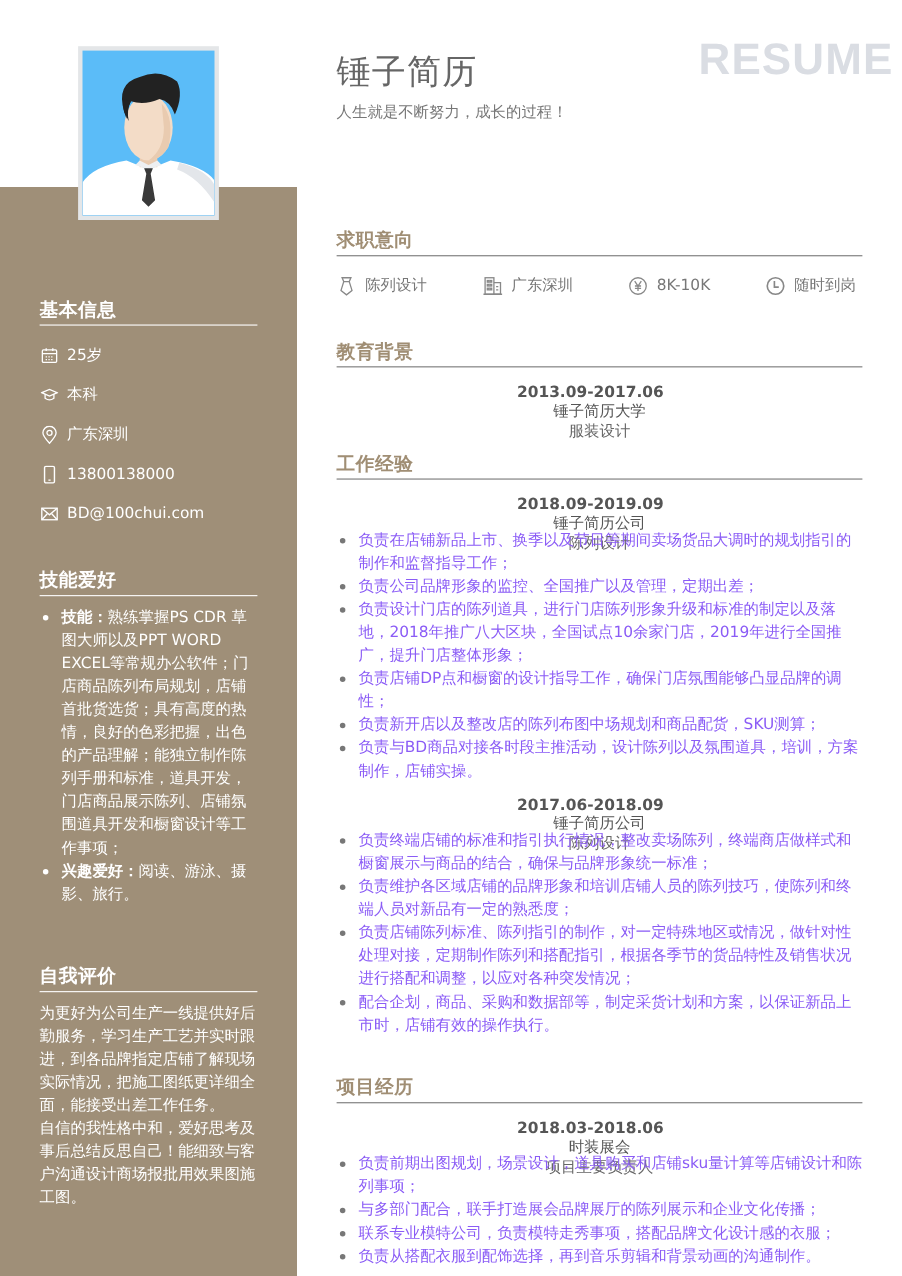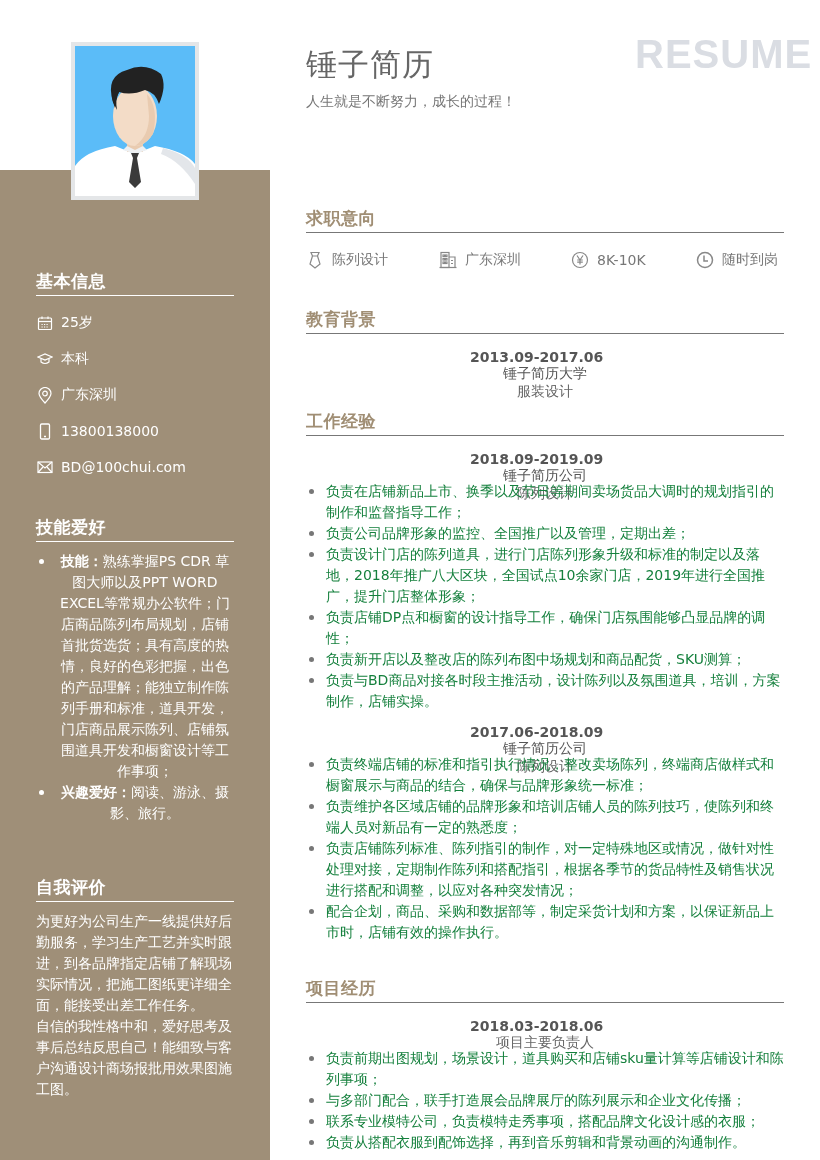--- a/index.html
+++ b/index.html
@@ -10,42 +10,42 @@
 
   .photo-frame { position: absolute; left: 71px; top: 42px; width: 128px; height: 158px; background: #e4e6e8; padding: 4px; }
   .photo { width: 120px; height: 150px; background: #5bbcf8; position: relative; overflow: hidden; }
 
   .left { position: absolute; left: 36px; width: 198px; color: #fff; }
   .left-title { font-size: 17px; font-weight: bold; color: #fff; padding-bottom: 2px; border-bottom: 1.5px solid #fff; letter-spacing: 0.5px; }
   .info-list { margin-top: 9px; }
   .info-item { display: flex; align-items: center; height: 36px; font-size: 14px; }
   .info-item .ic { width: 18px; height: 18px; margin-right: 7px; display: flex; align-items: center; justify-content: center; }
   .skills { margin-top: 9px; font-size: 14px; line-height: 21px; list-style: none; }
-  .skills li { position: relative; padding-left: 20px; text-align: center; }
+  .skills li { position: relative; padding-left: 20px; }
   .skills li::before { content: ""; position: absolute; left: 3px; top: 8px; width: 5px; height: 5px; border-radius: 50%; background: #fff; }
   .skills b { font-weight: bold; }
   .eval { margin-top: 9px; font-size: 14px; line-height: 21px; }
 
   .name { position: absolute; left: 306px; top: 44px; font-size: 31px; color: #666; letter-spacing: 1px; }
   .resume-word { position: absolute; left: 635px; top: 32px; font-size: 40px; font-weight: bold; color: #dadde3; letter-spacing: 1px; font-family: "Liberation Sans", sans-serif; }
   .motto { position: absolute; left: 306px; top: 93px; font-size: 14px; color: #777; }
 
   .sec { position: absolute; left: 306px; width: 478px; margin-top: 37px; }
   .sec-title { font-size: 17px; font-weight: bold; color: #a08e74; padding-bottom: 2px; border-bottom: 1.3px solid #777; letter-spacing: 0.5px; }
 
   .intent-row { display: flex; margin-top: 18px; font-size: 14px; color: #777; }
   .intent-item { display: flex; align-items: center; }
   .intent-item .ic { width: 18px; height: 18px; margin-right: 8px; display: flex; align-items: center; justify-content: center; }
 
   .entry-head { display: flex; justify-content: space-between; align-items: center; font-size: 14px; height: 22px; color: #555; flex-direction: column; }
   .entry-head .date { font-weight: bold; width: 150px; color: #555; }
   .entry-head .org { font-weight: normal; color: #555; flex: 1; text-align: center; }
   .entry-head .role { color: #666; text-align: right; }
 
-  .bullets { list-style: none; font-size: 14px; line-height: 21px; color: #15803d; margin-top: 6px; }
+  .bullets { list-style: none; font-size: 14px; line-height: 21px; color: #8b5cf6; margin-top: 6px; }
   .bullets li { position: relative; padding-left: 20px; }
   .bullets li::before { content: ""; position: absolute; left: 3px; top: 8px; width: 5px; height: 5px; border-radius: 50%; background: #777; }
 </style>
 </head>
 <body>
 
 <div class="sidebar-bg"></div>
 
 <div class="photo-frame">
   <div class="photo">
@@ -224,20 +224,21 @@
     <li>负责维护各区域店铺的品牌形象和培训店铺人员的陈列技巧，使陈列和终端人员对新品有一定的熟悉度；</li>
     <li>负责店铺陈列标准、陈列指引的制作，对一定特殊地区或情况，做针对性处理对接，定期制作陈列和搭配指引，根据各季节的货品特性及销售状况进行搭配和调整，以应对各种突发情况；</li>
     <li>配合企划，商品、采购和数据部等，制定采货计划和方案，以保证新品上市时，店铺有效的操作执行。</li>
   </ul>
 </div>
 
 <div class="sec" style="top:940px;">
   <div class="sec-title">项目经历</div>
   <div class="entry-head" style="margin-top:15px;">
     <span class="date">2018.03-2018.06</span>
+    <span class="org">时装展会</span>
     <span class="role">项目主要负责人</span>
   </div>
   <ul class="bullets" style="margin-top:8px;">
     <li>负责前期出图规划，场景设计，道具购买和店铺sku量计算等店铺设计和陈列事项；</li>
     <li>与多部门配合，联手打造展会品牌展厅的陈列展示和企业文化传播；</li>
     <li>联系专业模特公司，负责模特走秀事项，搭配品牌文化设计感的衣服；</li>
     <li>负责从搭配衣服到配饰选择，再到音乐剪辑和背景动画的沟通制作。</li>
   </ul>
 </div>
 

